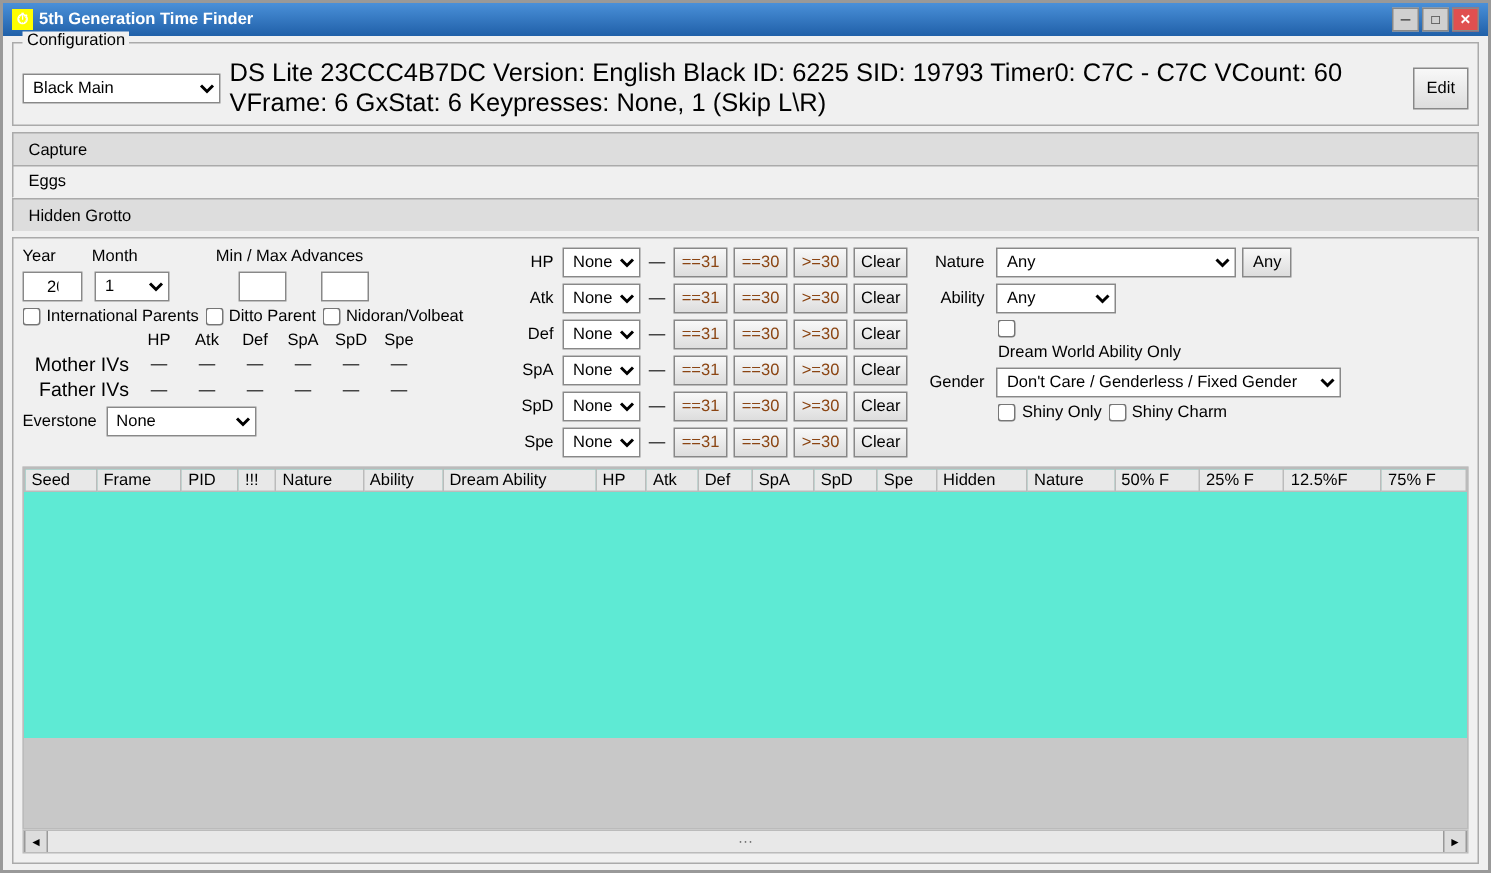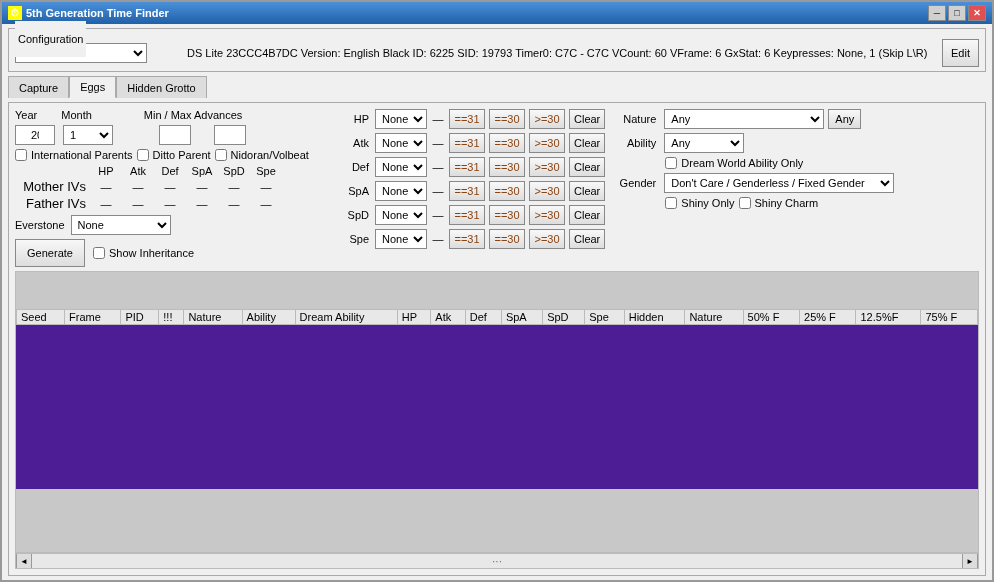--- a/index.html
+++ b/index.html
@@ -73,53 +73,53 @@
       border: 1px solid #aaa;
       padding: 4px 6px;
       padding-top: 10px;
       position: relative;
     }
     .config-group legend, .group-label {
       position: absolute;
       top: -8px;
       left: 6px;
       background: #f0f0f0;
-      padding: 12px 3px;
+      padding: 0 3px;
       font-size: 11px;
     }
     .config-row {
       display: flex;
       align-items: center;
       gap: 6px;
     }
     select {
       height: 20px;
       font-size: 11px;
       border: 1px solid #888;
       background: white;
       padding: 0 2px;
     }
     .profile-select { width: 132px; }
     .config-info {
       flex: 1;
-      font-size: 11px;
+      font-size: 17px;
       color: #000;
-      margin-left: 34px;
     }
     button {
       height: 28px;
       font-size: 11px;
       border: 1px solid #888;
       background: linear-gradient(to bottom, #f8f8f8, #ddd);
       cursor: pointer;
       padding: 0 8px;
     }
     .tabs {
       display: flex;
       gap: 0;
+      flex-direction: column;
     }
     .tab {
       padding: 2px 10px;
       border: 1px solid #aaa;
       border-bottom: none;
       cursor: pointer;
       background: #ddd;
       font-size: 11px;
       height: 22px;
       display: flex;
@@ -238,21 +238,21 @@
     }
     .nature-row, .ability-row {
       display: flex;
       align-items: center;
       gap: 4px;
     }
     .na-label { width: 45px; font-size: 11px; text-align: right; padding-right: 4px; }
     .nature-select { width: 160px; }
     .nature-any-btn { height: 20px; padding: 0 6px; font-size: 11px; }
     .ability-select { width: 80px; }
-    .dwa-row { display: flex; align-items: flex-end; gap: 4px; padding-left: 50px; }
+    .dwa-row { display: flex; align-items: flex-start; gap: 4px; padding-left: 50px; flex-direction: column; }
     .gender-row { display: flex; align-items: center; gap: 4px; }
     .gender-select { width: 230px; }
     .shiny-row { display: flex; align-items: flex-end; gap: 4px; padding-left: 50px; }
     .full-right {
       display: flex;
       gap: 6px;
     }
     .filter-col {
       display: flex;
       flex-direction: column;
@@ -279,23 +279,22 @@
     }
     .table-container {
       flex: 1;
       overflow-y: auto;
       overflow-x: auto;
       border: 1px solid #bbb;
       background: #c8c8c8;
       min-height: 180px;
     }
     .table-inner {
-      background: #4c1d95;
+      background: #5eead4;
       min-height: 180px;
-      margin-top: 37px;
     }
     .scrollbar-bottom {
       height: 16px;
       border: 1px solid #bbb;
       background: #e8e8e8;
       display: flex;
       align-items: center;
       overflow: hidden;
     }
     .scrollbar-track {
@@ -434,27 +433,20 @@
             </div>
           </div>
 
           <div class="everstone-row">
             <span>Everstone</span>
             <select class="everstone-select">
               <option>None</option>
             </select>
           </div>
 
-          <div class="bottom-btns">
-            <button class="generate-btn">Generate</button>
-            <div class="checkbox-row">
-              <input type="checkbox" style="">
-              <label>Show Inheritance</label>
-            </div>
-          </div>
         </div>
 
         <div class="right-panel">
           <div class="full-right">
 
             <div class="filter-col">
 
               <div class="iv-filter-row">
                 <span class="stat-label">HP</span>
                 <select class="none-select"><option>None</option></select>

